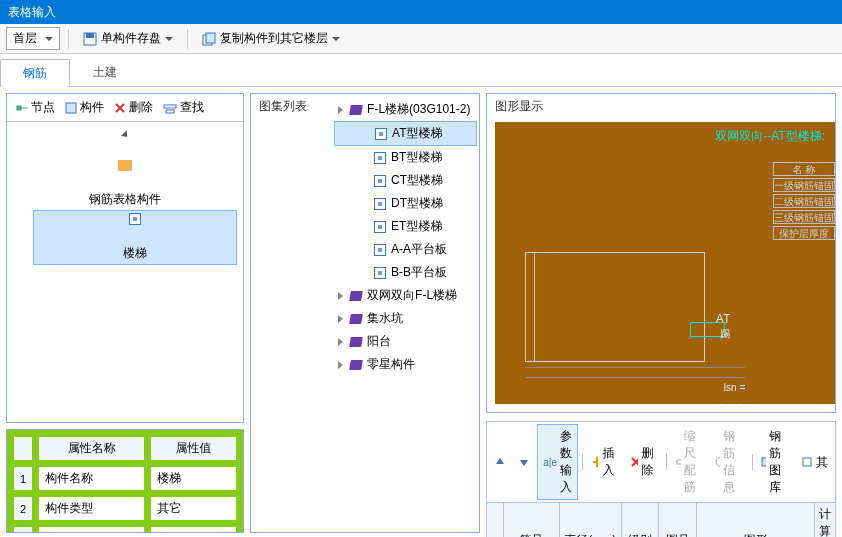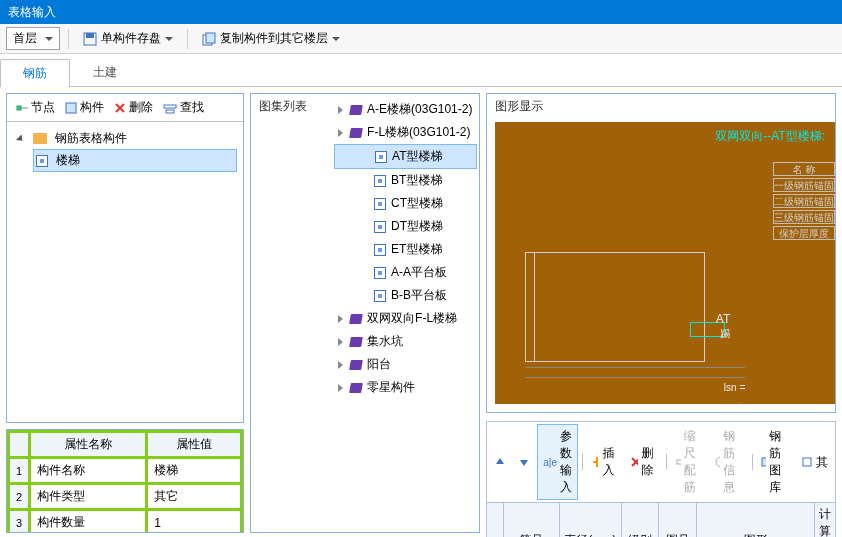--- a/index.html
+++ b/index.html
@@ -15,31 +15,31 @@
     .tab.active { border-color: #c0c0c0; background: #fff; color: #0078d7; border-radius: 2px 2px 0 0; position: relative; top: 1px; }
     .main { display: flex; height: calc(100% - 85px); padding: 6px; gap: 6px; }
     .left { width: 302px; display: flex; flex-direction: column; gap: 6px; }
     .mid { width: 292px; }
     .right { flex: 1; }
     .panel { border: 1px solid #8aafe5; background: #fff; }
     .panel-head { background: #fff; border-bottom: none; padding: 4px 8px; color: #333; }
     .left-toolbar { border-bottom: 1px solid #c0c0c0; display: flex; align-items: center; padding: 2px 4px; }
     .lt-btn { display: flex; align-items: center; gap: 3px; padding: 3px 5px; cursor: pointer; }
     .tree { padding: 6px; }
-    .tree-row { display: flex; align-items: center; gap: 8px; padding: 2px 2px; cursor: pointer; }
+    .tree-row { display: flex; align-items: center; gap: 20px; padding: 2px 2px; cursor: pointer; flex-direction: column; }
     .tree-row.sel { background: #cde6fd; border: 1px solid #7abaf7; }
     .expander { width: 10px; height: 10px; display: flex; align-items: center; justify-content: center; }
     .tri-open { width: 0; height: 0; border-left: 5px solid #555; border-top: 4px solid transparent; border-bottom: 4px solid transparent; transform: rotate(45deg); }
     .tri-closed { width: 0; height: 0; border-left: 5px solid #888; border-top: 4px solid transparent; border-bottom: 4px solid transparent; }
     .icon-folder { width: 14px; height: 11px; background: #f3b24b; border-radius: 1px; }
     .icon-grid { width: 12px; height: 12px; background: linear-gradient(#6b9be8,#6b9be8); border: 1px solid #3f73c4; box-shadow: inset 3px 3px 0 #fff, inset -3px -3px 0 #fff; }
     .icon-book { width: 12px; height: 10px; background: #6a3baf; transform: skewX(-10deg); border-radius: 1px; }
     .icon-book-open { width: 14px; height: 10px; background: linear-gradient(90deg,#ddd 50%,#ccc 50%); border: 1px solid #888; border-radius: 1px; }
     .prop-table { width: 100%; border-collapse: collapse; }
-    .prop-table th, .prop-table td { border: 3px solid #84cc16; padding: 3px 6px; text-align: left; font-weight: normal; }
+    .prop-table th, .prop-table td { border: 7px solid #84cc16; padding: 3px 6px; text-align: left; font-weight: normal; }
     .prop-table th { background: #f0f5fb; text-align: center; }
     .prop-row-head { background: #f0f5fb; width: 14px; text-align: center; border: 1px solid #b0c4de; font-size: 11px;}
     .panel.stretch { height: 100%; display: flex; flex-direction: row; }
     .panel-body { flex: 1; overflow: auto; }
     .atlas-tree { padding: 4px 2px; }
     .atlas-row { display: flex; align-items: center; gap: 5px; padding: 3px 2px; cursor: pointer; }
     .atlas-row.sel { background: #cde6fd; border: 1px solid #7abaf7; }
     .indent1 { padding-left: 18px; }
     .indent2 { padding-left: 40px; margin-left: 17px; }
     .display-panel { height: 320px; position: relative; }
@@ -176,27 +176,20 @@
 
   <div class="mid">
     <div class="panel stretch">
       <div class="panel-head">图集列表</div>
       <div class="panel-body atlas-tree">
         <div class="atlas-row indent1">
             <span class="expander">
               <span class="tri-closed"></span>
             </span>
             <span class="icon-book"></span>
-            <span>A-E楼梯(03G101-2)</span>
-          </div>
-        <div class="atlas-row indent1">
-            <span class="expander">
-              <span class="tri-closed"></span>
-            </span>
-            <span class="icon-book"></span>
             <span>F-L楼梯(03G101-2)</span>
           </div>
         <div class="atlas-row indent2 sel">
             <span class="icon-grid"></span>
             <span>AT型楼梯</span>
           </div>
         <div class="atlas-row indent2">
             <span class="icon-grid"></span>
             <span>BT型楼梯</span>
           </div>

